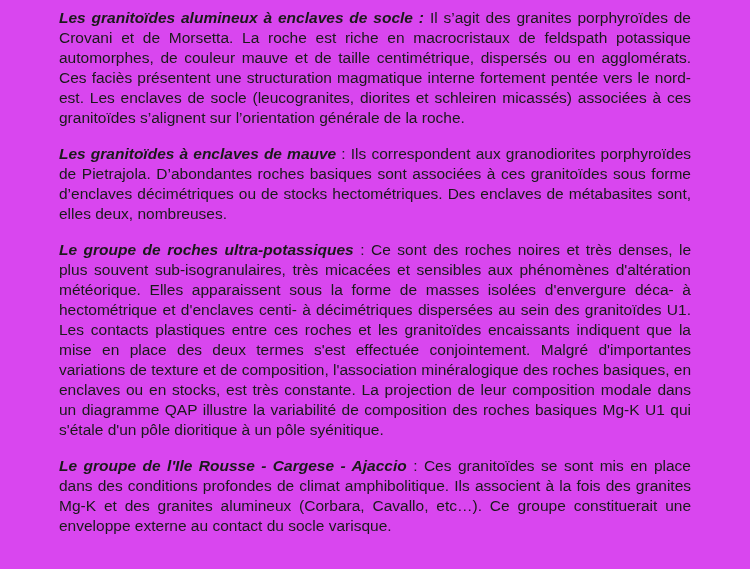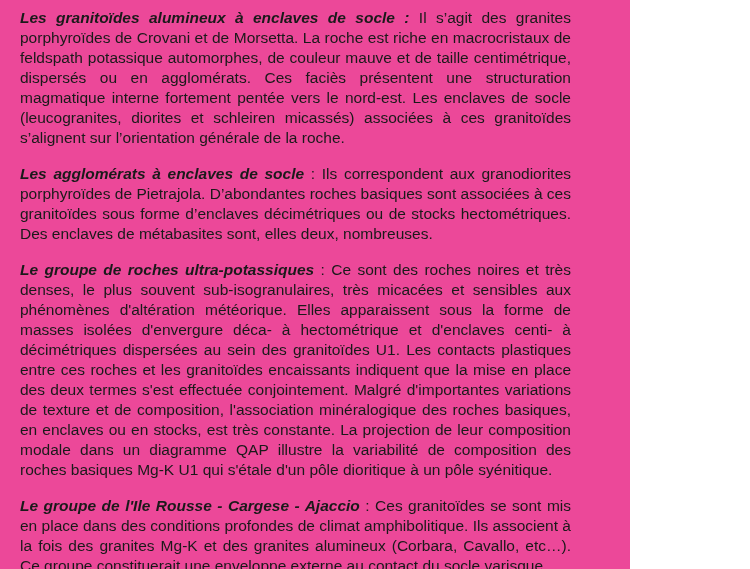--- a/index.html
+++ b/index.html
@@ -8,24 +8,24 @@
     background: #ffffff;
   }
   body {
     width: 750px;
     height: 569px;
     overflow: hidden;
     box-sizing: border-box;
   }
   .page {
     box-sizing: border-box;
-    width: 630px;
+    width: 750px;
     height: 569px;
-    padding: 8px 59px 0 20px;
-    background: #ec4899;
+    padding: 8px 59px 0 59px;
+    background: #d946ef;
     font-family: "Liberation Sans", sans-serif;
     font-size: 15.5px;
     line-height: 20px;
     color: #1a1a1a;
     -webkit-font-smoothing: antialiased;
   }
   p.para {
     margin: 0 0 16px 0;
     text-align: justify;
   }
@@ -45,19 +45,19 @@
     font-style: normal;
   }
 </style>
 </head>
 <body>
 
 <div class="page">
 
   <p class="para"><span class="lead">Les granitoïdes alumineux à enclaves de socle :</span><span class="sep"> </span><span class="body-text">Il s’agit des granites porphyroïdes de Crovani et de Morsetta. La roche est riche en macrocristaux de feldspath potassique automorphes, de couleur mauve et de taille centimétrique, dispersés ou en agglomérats. Ces faciès présentent une structuration magmatique interne fortement pentée vers le nord-est.  Les enclaves de socle (leucogranites, diorites et schleiren micassés) associées à ces granitoïdes s’alignent sur l’orientation générale de la roche.</span></p>
 
-  <p class="para"><span class="lead">Les agglomérats à enclaves de socle</span><span class="sep"> : </span><span class="body-text">Ils correspondent aux granodiorites porphyroïdes de Pietrajola. D’abondantes roches basiques sont associées à ces granitoïdes sous forme d’enclaves décimétriques ou de stocks hectométriques. Des enclaves de métabasites sont, elles deux, nombreuses.</span></p>
+  <p class="para"><span class="lead">Les granitoïdes à enclaves de mauve</span><span class="sep"> : </span><span class="body-text">Ils correspondent aux granodiorites porphyroïdes de Pietrajola. D’abondantes roches basiques sont associées à ces granitoïdes sous forme d’enclaves décimétriques ou de stocks hectométriques. Des enclaves de métabasites sont, elles deux, nombreuses.</span></p>
 
   <p class="para"><span class="lead">Le groupe de roches ultra-potassiques</span><span class="sep"> : </span><span class="body-text">Ce sont des roches noires et très denses, le plus souvent sub-isogranulaires, très micacées et sensibles aux phénomènes d'altération météorique. Elles apparaissent sous la forme de masses isolées d'envergure déca- à hectométrique et d'enclaves centi- à décimétriques dispersées au sein des granitoïdes U1. Les contacts plastiques entre ces roches et les granitoïdes encaissants indiquent que la mise en place des deux termes s'est effectuée conjointement. Malgré d'importantes variations de texture et de composition, l'association minéralogique des roches basiques, en enclaves ou en stocks, est très constante. La projection de leur composition modale dans un diagramme QAP illustre la variabilité de composition des roches basiques Mg-K U1 qui s'étale d'un pôle dioritique à un pôle syénitique.</span></p>
 
   <p class="para"><span class="lead">Le groupe de l'Ile Rousse - Cargese - Ajaccio</span><span class="sep"> : </span><span class="body-text">Ces granitoïdes se sont mis en place dans des conditions profondes de climat amphibolitique. Ils associent à la fois des granites Mg-K et des granites alumineux (Corbara, Cavallo, etc…). Ce groupe constituerait une enveloppe externe au contact du socle varisque.</span></p>
 
 </div>
 
 </body></html>

